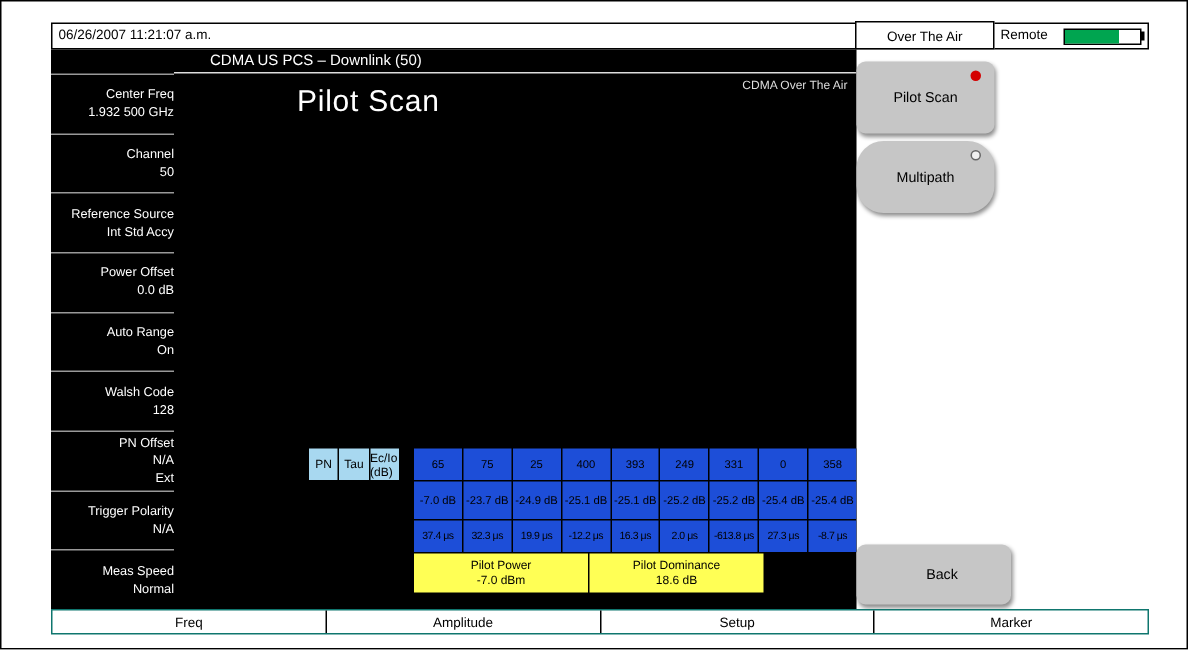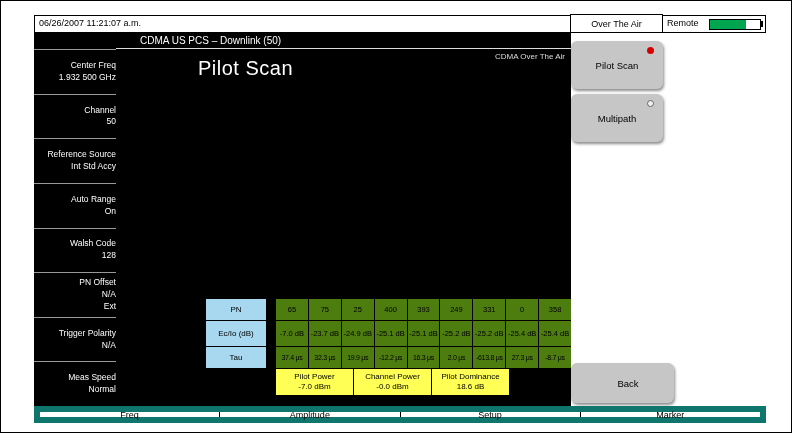--- a/index.html
+++ b/index.html
@@ -34,44 +34,44 @@
 
   .plot{position:absolute;left:242px;top:33px;width:295px;height:232px;border:1px solid #c8c8c8;
         box-sizing:border-box;overflow:hidden;background:#000;}
   .ref-label{position:absolute;left:3px;top:1px;color:#fff;font-size:8px;z-index:3;}
   .gridline{position:absolute;left:0;right:0;height:1px;background:#383838;z-index:1;}
   .gridlabel{position:absolute;left:2px;color:#fff;font-size:7.5px;z-index:3;}
   .bar{position:absolute;bottom:0;background:#c4c4c4;z-index:2;}
   .bar.highlight{background:#0008b0;}
 
   .htable{position:absolute;display:grid;gap:1px;background:#000;}
-  .hdr{left:172px;top:266px;width:60px;grid-template-rows:21px 25px 21px;grid-template-columns:1fr;}
+  .hdr{left:172px;top:266px;width:60px;grid-template-rows:21px 25px 21px;grid-template-columns:1fr 1fr 1fr;}
   .grid{left:242px;top:266px;width:295px;grid-template-rows:21px 25px 21px;grid-template-columns:repeat(9,1fr);}
   .hcell{background:#a8d8f0;display:flex;align-items:center;justify-content:center;font-size:8px;}
-  .tcell{background:#4d7c0f;display:flex;align-items:center;justify-content:center;font-size:7.5px;
+  .tcell{background:#1d4ed8;display:flex;align-items:center;justify-content:center;font-size:7.5px;
          white-space:nowrap;overflow:hidden;text-align:center;}
   .tcell.tau{font-size:7px;letter-spacing:-0.3px;}
 
   .summary{position:absolute;left:242px;top:336px;width:233px;height:26px;display:flex;gap:1px;background:#000;}
   .sum-cell{flex:1;background:#ffff55;display:flex;flex-direction:column;align-items:center;justify-content:center;
             font-size:8px;line-height:1.25;text-align:center;overflow:hidden;}
 
   
   .softkey{position:absolute;left:570px;width:92px;background:#c6c6c6;border-radius:6px;
            box-shadow:1px 2px 3px rgba(0,0,0,.45);display:flex;align-items:center;justify-content:center;
            font-size:9.5px;cursor:pointer;}
   .sk-pilot{top:40px;height:48px;}
-  .sk-multi{top:93px;height:48px;}
+  .sk-multi{top:93px;height:48px;border-radius:18px;}
   .sk-back{top:362px;height:40px;padding-left:11px;}
   .led{position:absolute;top:6px;right:9px;width:7px;height:7px;border-radius:50%;}
   .led-red{background:#d40000;}
   .led-hollow{background:#f0f0f0;border:1px solid #666;box-sizing:border-box;}
 
   
-  .menu{position:absolute;left:33px;top:405px;width:732px;height:17px;display:flex;border:6px solid #0f766e;
+  .menu{position:absolute;left:33px;top:405px;width:732px;height:17px;display:flex;border:1px solid #0f766e;
         background:#fff;box-sizing:border-box;}
   .menu-item{flex:1;display:flex;align-items:center;justify-content:center;font-size:9px;
              border-left:1px solid #000;cursor:pointer;}
   .menu-item:first-child{border-left:none;}
 </style>
 </head>
 <body>
 
 <div class="page">
 
@@ -94,20 +94,24 @@
         </div>
         <div class="sb-item">
           <div>Channel</div>
           <div>50</div>
         </div>
         <div class="sb-item">
           <div>Reference Source</div>
           <div>Int Std Accy</div>
         </div>
         <div class="sb-item">
+          <div>Power Offset</div>
+          <div>0.0 dB</div>
+        </div>
+        <div class="sb-item">
           <div>Auto Range</div>
           <div>On</div>
         </div>
         <div class="sb-item">
           <div>Walsh Code</div>
           <div>128</div>
         </div>
         <div class="sb-item">
           <div>PN Offset</div>
           <div>N/A</div>
@@ -124,22 +128,22 @@
       </div>
 
     <div class="main-title">CDMA US PCS – Downlink (50)</div>
     <div class="title-underline"></div>
     <div class="mode-label">CDMA Over The Air</div>
     <div class="meas-title">Pilot Scan</div>
 
 
     <div class="htable hdr">
       <div class="hcell">PN</div>
+      <div class="hcell">Tau</div>
       <div class="hcell">Ec/Io (dB)</div>
-      <div class="hcell">Tau</div>
     </div>
     <div class="htable grid">
         <div class="tcell pn">65</div>
         <div class="tcell pn">75</div>
         <div class="tcell pn">25</div>
         <div class="tcell pn">400</div>
         <div class="tcell pn">393</div>
         <div class="tcell pn">249</div>
         <div class="tcell pn">331</div>
         <div class="tcell pn">0</div>
@@ -163,24 +167,20 @@
         <div class="tcell tau">27.3 μs</div>
         <div class="tcell tau">-8.7 μs</div>
       </div>
 
     <div class="summary">
       <div class="sum-cell">
         <div>Pilot Power</div>
         <div>-7.0 dBm</div>
       </div>
       <div class="sum-cell">
-        <div>Channel Power</div>
-        <div>-0.0 dBm</div>
-      </div>
-      <div class="sum-cell">
         <div>Pilot Dominance</div>
         <div>18.6 dB</div>
       </div>
     </div>
   </div>
 
   <div class="softkey sk-pilot">
     <span class="led led-red"></span>
     <span>Pilot Scan</span>
   </div>

